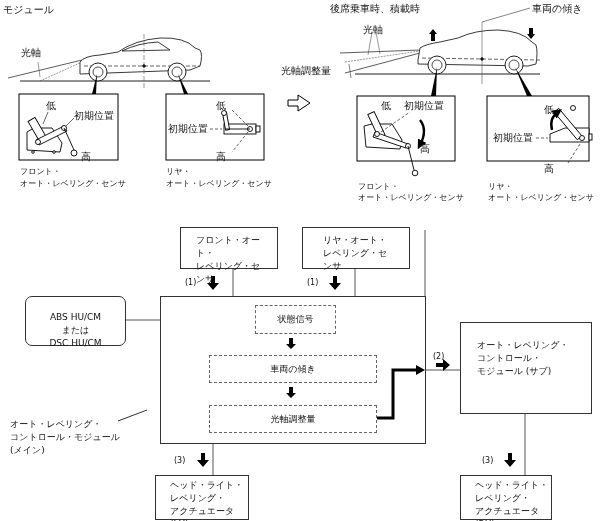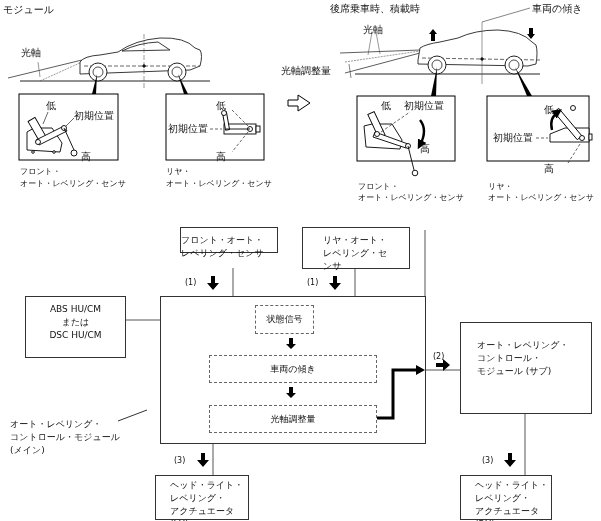--- a/index.html
+++ b/index.html
@@ -187,41 +187,41 @@
 <div class="lbl" style="left:420px;top:143px;">高</div>
 <div class="lbl" style="left:358px;top:181px;font-size:8px;">フロント・</div>
 <div class="lbl" style="left:358px;top:192px;font-size:8px;">オート・レベリング・センサ</div>
 
 <div class="lbl" style="left:544px;top:104px;">低</div>
 <div class="lbl" style="left:493px;top:132px;">初期位置</div>
 <div class="lbl" style="left:544px;top:163px;">高</div>
 <div class="lbl" style="left:488px;top:181px;font-size:8px;">リヤ・</div>
 <div class="lbl" style="left:488px;top:192px;font-size:8px;">オート・レベリング・センサ</div>
 
-<div class="box" style="left:180px;top:227px;width:98px;height:26px;padding:6px 0;">
+<div class="box" style="left:180px;top:227px;width:98px;height:42px;padding:6px 15px;">
   <div class="boxtext">フロント・オート・
 レベリング・センサ</div>
 </div>
 <div class="box" style="left:302px;top:227px;width:108px;height:42px;padding:6px 20px;">
   <div class="boxtext">リヤ・オート・
 レベリング・センサ</div>
 </div>
 
 <div class="lbl" style="left:185px;top:277px;font-size:8px;">(1)</div>
 <div class="lbl" style="left:307px;top:277px;font-size:8px;">(1)</div>
 
-<div class="box" style="left:25px;top:296px;width:101px;height:62px;padding:6px 0;text-align:center;">
+<div class="box" style="left:25px;top:296px;width:101px;height:50px;padding:14px 0;text-align:center;border-radius:7px;">
   <div class="boxtext">ABS HU/CM
 または
 DSC HU/CM</div>
 </div>
 
 <div class="box" style="left:160px;top:296px;width:266px;height:148px;background:transparent;"></div>
 
-<div class="dbox" style="left:255px;top:305px;width:59px;height:29px;">状態信号</div>
+<div class="dbox" style="left:255px;top:305px;width:81px;height:29px;">状態信号</div>
 <div class="dbox" style="left:209px;top:355px;width:168px;height:28px;">車両の傾き</div>
 <div class="dbox" style="left:209px;top:405px;width:168px;height:28px;">光軸調整量</div>
 
 <div class="lbl" style="left:433px;top:351px;font-size:8px;">(2)</div>
 
 <div class="box" style="left:460px;top:322px;width:132px;height:92px;padding:16px 0 0 16px;">
   <div class="boxtext">オート・レベリング・
 コントロール・
 モジュール (サブ)</div>
 </div>

